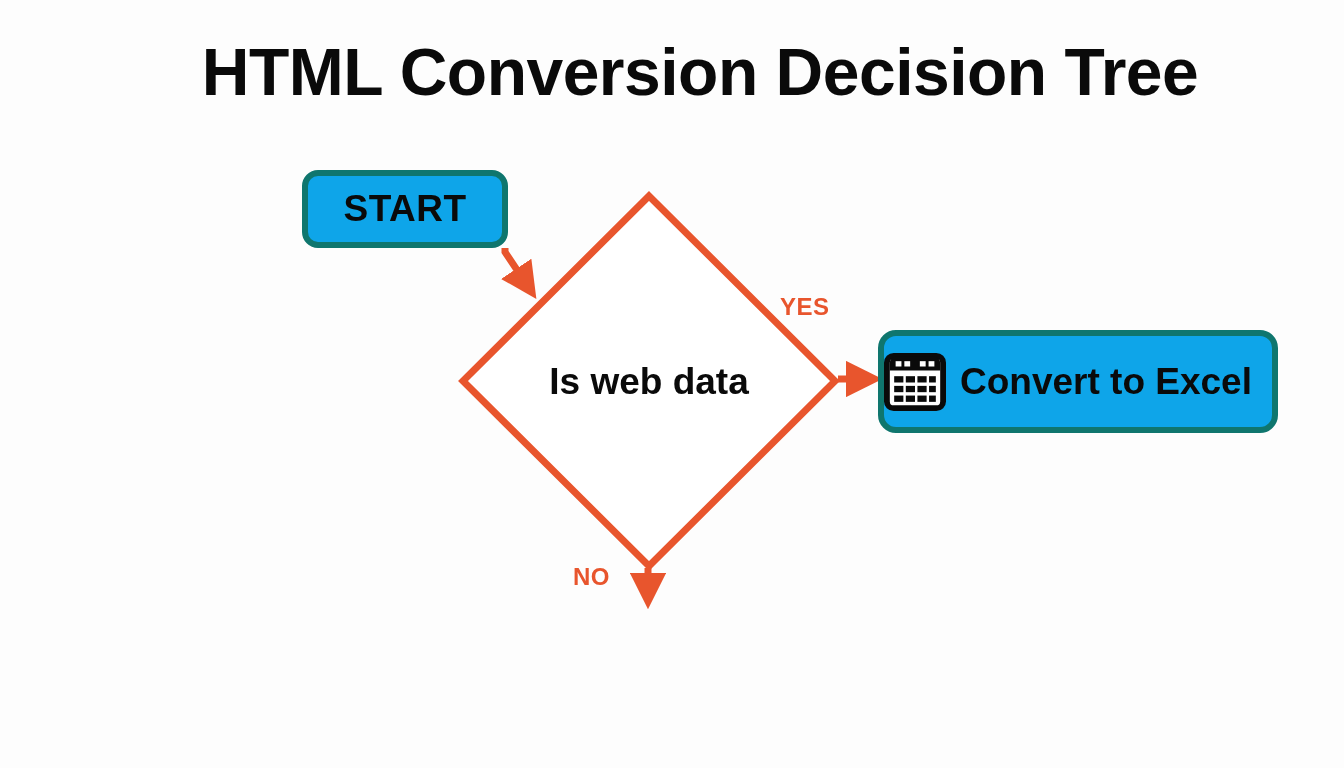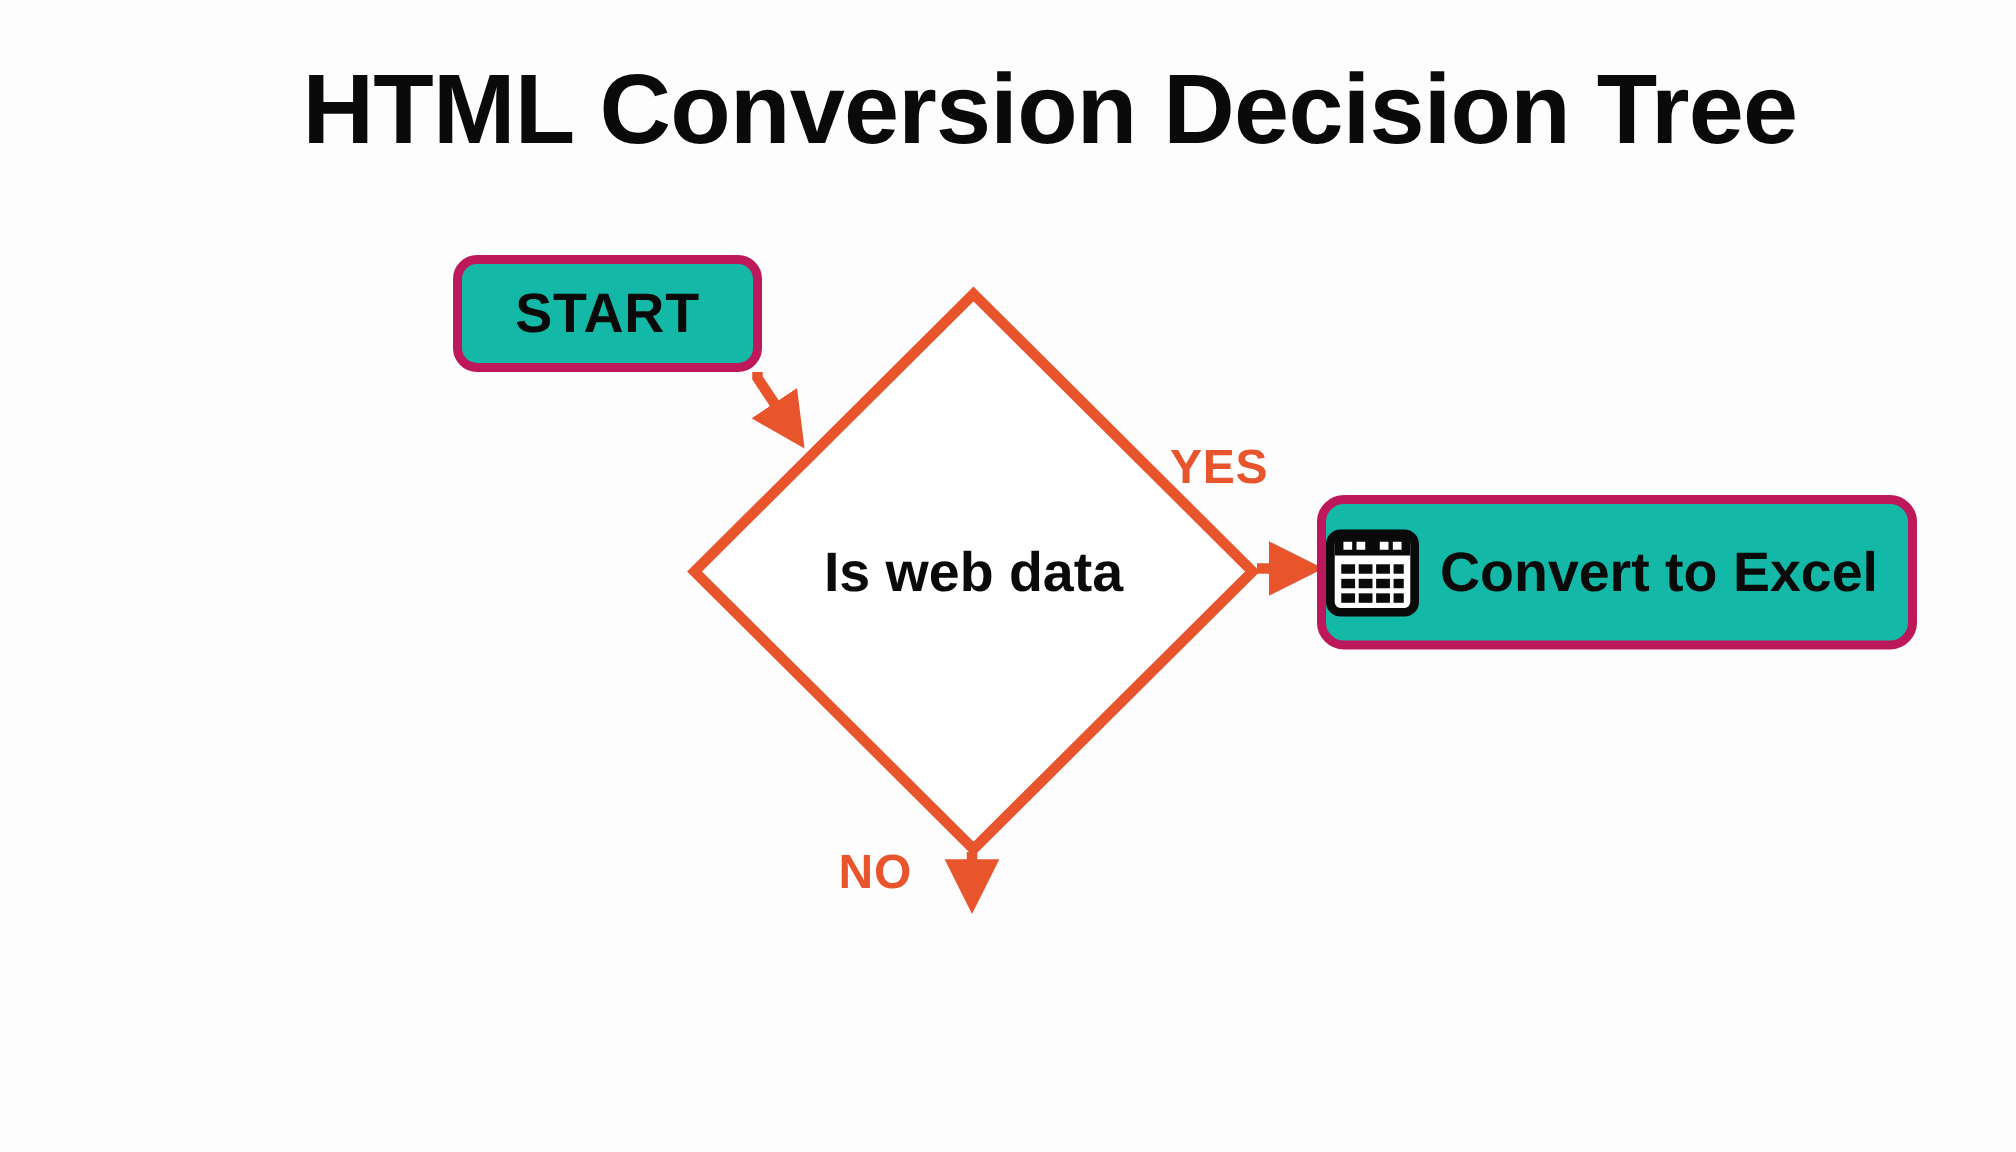--- a/index.html
+++ b/index.html
@@ -41,22 +41,22 @@
     left: 0;
     top: 0;
     width: 1344px;
     height: 768px;
   }
 
   
   .node-box {
     position: absolute;
     box-sizing: border-box;
-    background: #14b8a6;
-    border: 6px solid #be185d;
+    background: #0ea5e9;
+    border: 6px solid #0f766e;
     border-radius: 16px;
     display: flex;
     align-items: center;
     justify-content: center;
   }
   .node-label {
     font-size: 38px;
     font-weight: 700;
     color: #0a0a0a;
     white-space: nowrap;
@@ -124,28 +124,28 @@
     top: 605px;
     width: 253px;
     height: 92px;
     border-radius: 14px;
   }
   #stop-node .node-label { font-size: 38px; }
 
   
   .edge-label {
     position: absolute;
-    font-size: 32px;
+    font-size: 24px;
     font-weight: 700;
     color: #e8552d;
     letter-spacing: 0.5px;
     white-space: nowrap;
   }
   #yes-label { left: 780px; top: 293px; }
-  #no-label  { left: 559px; top: 563px; }
+  #no-label  { left: 573px; top: 563px; }
 </style>
 </head>
 <body>
 
 <div id="canvas">
 
   <div id="page-title">HTML Conversion Decision Tree</div>
 
   <svg id="connectors" viewBox="0 0 1344 768" width="1344" height="768" xmlns="http://www.w3.org/2000/svg">
     <defs>

